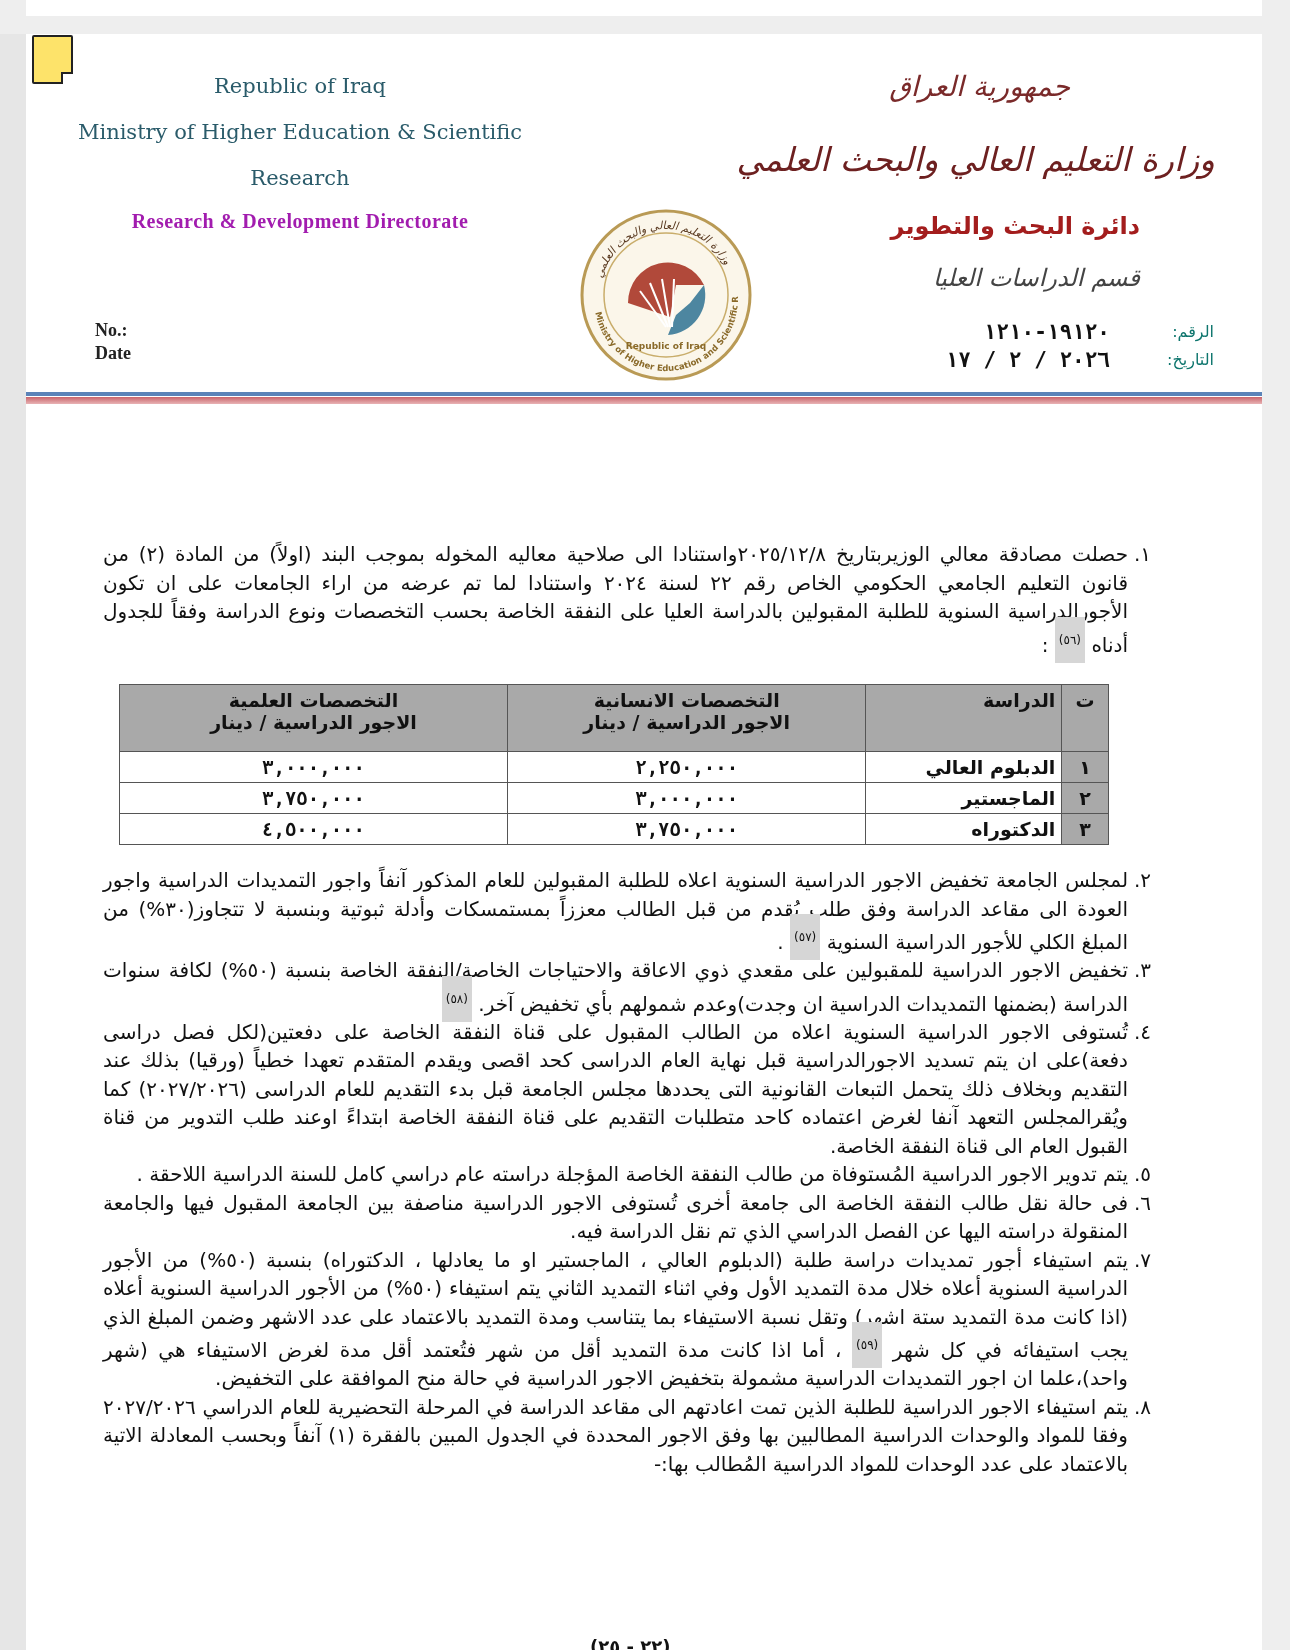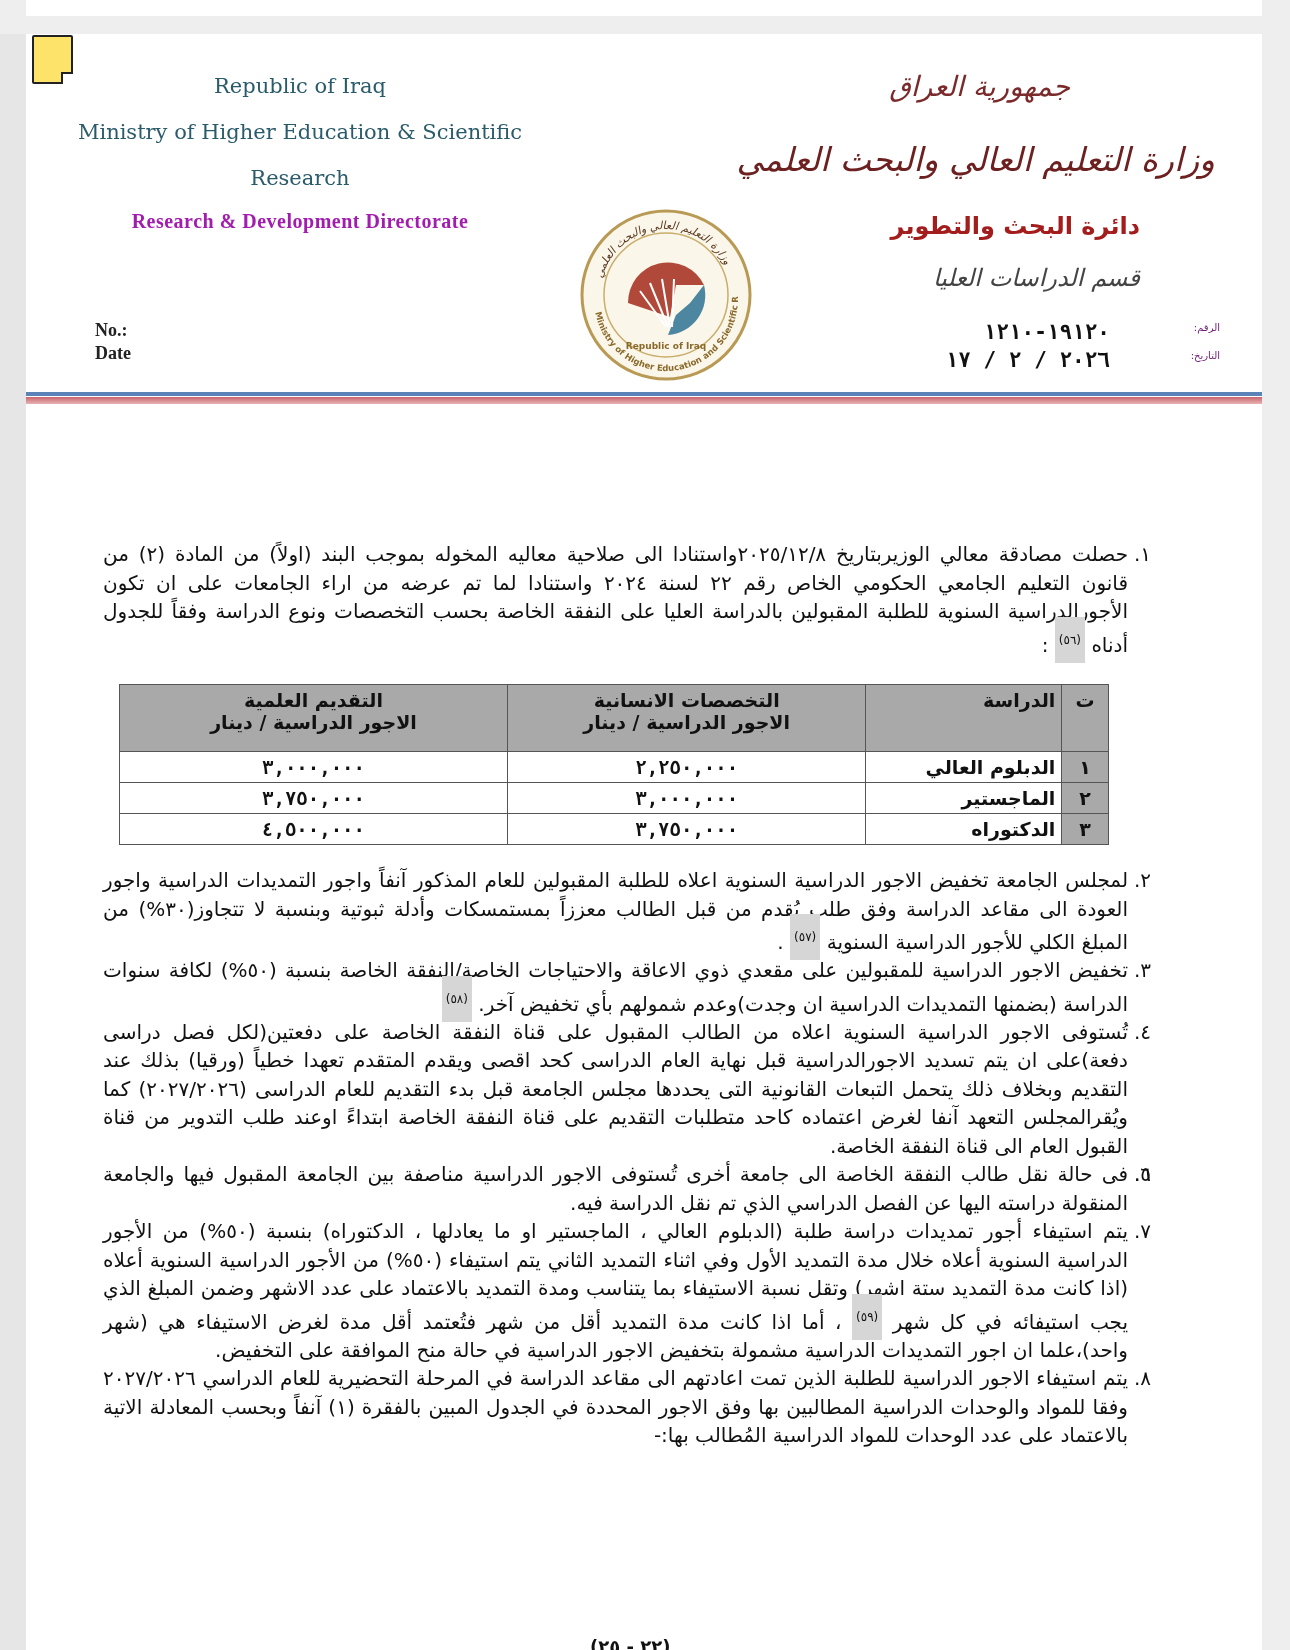--- a/index.html
+++ b/index.html
@@ -58,21 +58,21 @@
   }
   .ar-directorate {
     position: absolute; right: 150px; top: 212px; font-size: 24px; font-weight: bold;
     color: #a31d1d;
   }
   .ar-dept {
     position: absolute; right: 150px; top: 264px; font-size: 24px;
     color: #444; font-family: "DejaVu Serif", serif; font-style: italic;
   }
   .ar-num-label, .ar-date-label {
-    position: absolute; right: 70px; font-size: 10px; color: #701a75;
+    position: absolute; right: 76px; font-size: 16px; color: #0f766e;
   }
   .ar-num-label { top: 322px; }
   .ar-date-label { top: 350px; }
   .ar-num-value, .ar-date-value {
     position: absolute; right: 180px; font-size: 21px; font-weight: bold; color: #111;
     font-family: "DejaVu Sans Mono", monospace; letter-spacing: 2px;
   }
   .ar-num-value { top: 320px; }
   .ar-date-value { top: 348px; }
 
@@ -200,21 +200,21 @@
 <table class="fee-table">
   <thead>
     <tr>
       <th class="col-idx">ت</th>
       <th class="col-study">الدراسة</th>
       <th class="col-hum">
         <div>التخصصات الانسانية</div>
         <div>الاجور الدراسية / دينار</div>
       </th>
       <th class="col-sci">
-        <div>التقديم العلمية</div>
+        <div>التخصصات العلمية</div>
         <div>الاجور الدراسية / دينار</div>
       </th>
     </tr>
   </thead>
   <tbody>
     <tr>
       <td class="col-idx">١</td>
       <td class="col-study">الدبلوم العالي</td>
       <td class="num">٢,٢٥٠,٠٠٠</td>
       <td class="num">٣,٠٠٠,٠٠٠</td>
@@ -245,20 +245,21 @@
     <span class="para-num">٣.</span>
     <span>تخفيض الاجور الدراسية للمقبولين على مقعدي ذوي الاعاقة والاحتياجات الخاصة/النفقة الخاصة بنسبة (٥٠%) لكافة سنوات الدراسة (بضمنها التمديدات الدراسية ان وجدت)وعدم شمولهم بأي تخفيض آخر.</span>
     <span class="fn">(٥٨)</span>
   </div>
   <div class="para">
     <span class="para-num">٤.</span>
     <span>تُستوفى الاجور الدراسية السنوية اعلاه من الطالب المقبول على قناة النفقة الخاصة على دفعتين(لكل فصل دراسى دفعة)على ان يتم تسديد الاجورالدراسية قبل نهاية العام الدراسى كحد اقصى ويقدم المتقدم تعهدا خطياً (ورقيا) بذلك عند التقديم وبخلاف ذلك يتحمل التبعات القانونية التى يحددها مجلس الجامعة قبل بدء التقديم للعام الدراسى (٢٠٢٧/٢٠٢٦) كما ويُقرالمجلس التعهد آنفا لغرض اعتماده كاحد متطلبات التقديم على قناة النفقة الخاصة ابتداءً اوعند طلب التدوير من قناة القبول العام الى قناة النفقة الخاصة.</span>
   </div>
   <div class="para">
     <span class="para-num">٥.</span>
+    <span>يتم تدوير الاجور الدراسية المُستوفاة من طالب النفقة الخاصة المؤجلة دراسته عام دراسي كامل للسنة الدراسية اللاحقة .</span>
   </div>
   <div class="para">
     <span class="para-num">٦.</span>
     <span>فى حالة نقل طالب النفقة الخاصة الى جامعة أخرى تُستوفى الاجور الدراسية مناصفة بين الجامعة المقبول فيها والجامعة المنقولة دراسته اليها عن الفصل الدراسي الذي تم نقل الدراسة فيه.</span>
   </div>
   <div class="para">
     <span class="para-num">٧.</span>
     <span>يتم استيفاء أجور تمديدات دراسة طلبة (الدبلوم العالي ، الماجستير او ما يعادلها ، الدكتوراه) بنسبة (٥٠%) من الأجور الدراسية السنوية أعلاه خلال مدة التمديد الأول وفي اثناء التمديد الثاني يتم استيفاء (٥٠%) من الأجور الدراسية السنوية أعلاه (اذا كانت مدة التمديد ستة اشهر) وتقل نسبة الاستيفاء بما يتناسب ومدة التمديد بالاعتماد على عدد الاشهر وضمن المبلغ الذي يجب استيفائه في كل شهر</span>
     <span class="fn">(٥٩)</span>
     <span>، أما اذا كانت مدة التمديد أقل من شهر فتُعتمد أقل مدة لغرض الاستيفاء هي (شهر واحد)،علما ان اجور التمديدات الدراسية مشمولة بتخفيض الاجور الدراسية في حالة منح الموافقة على التخفيض.</span>

